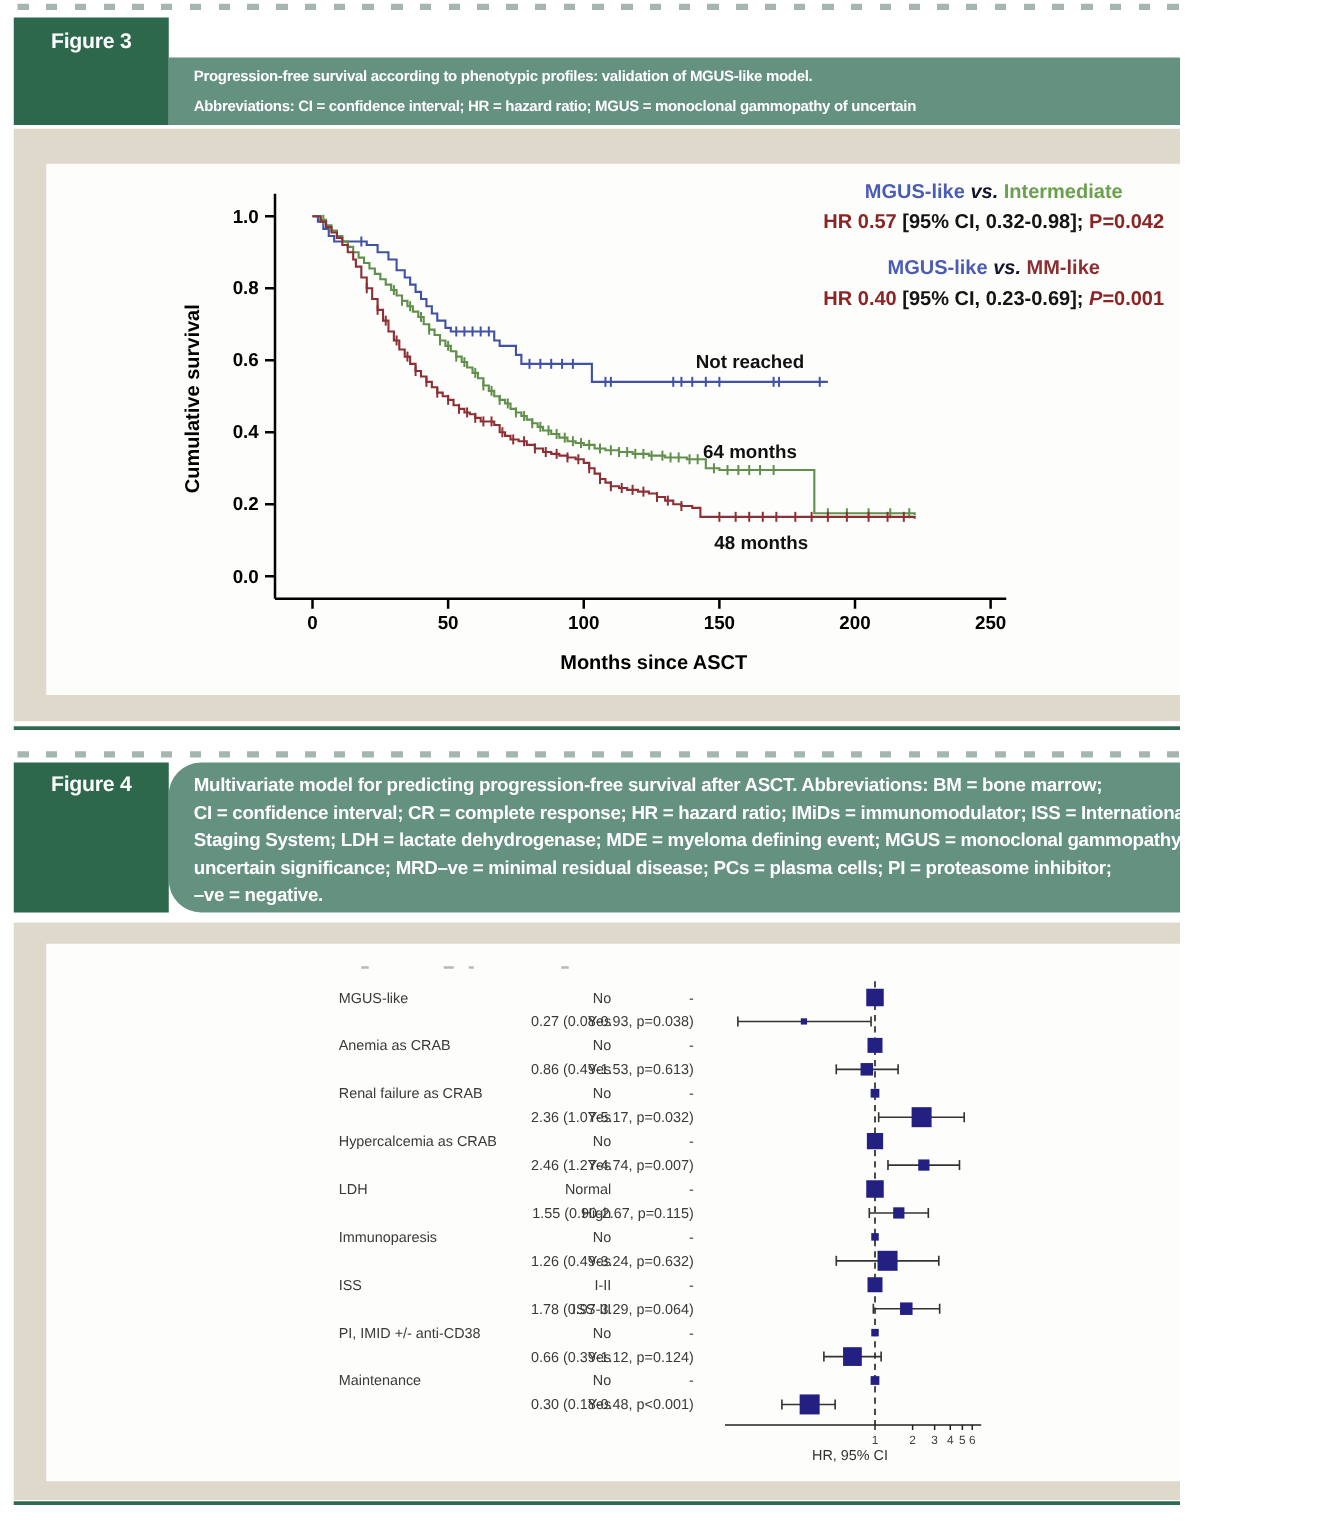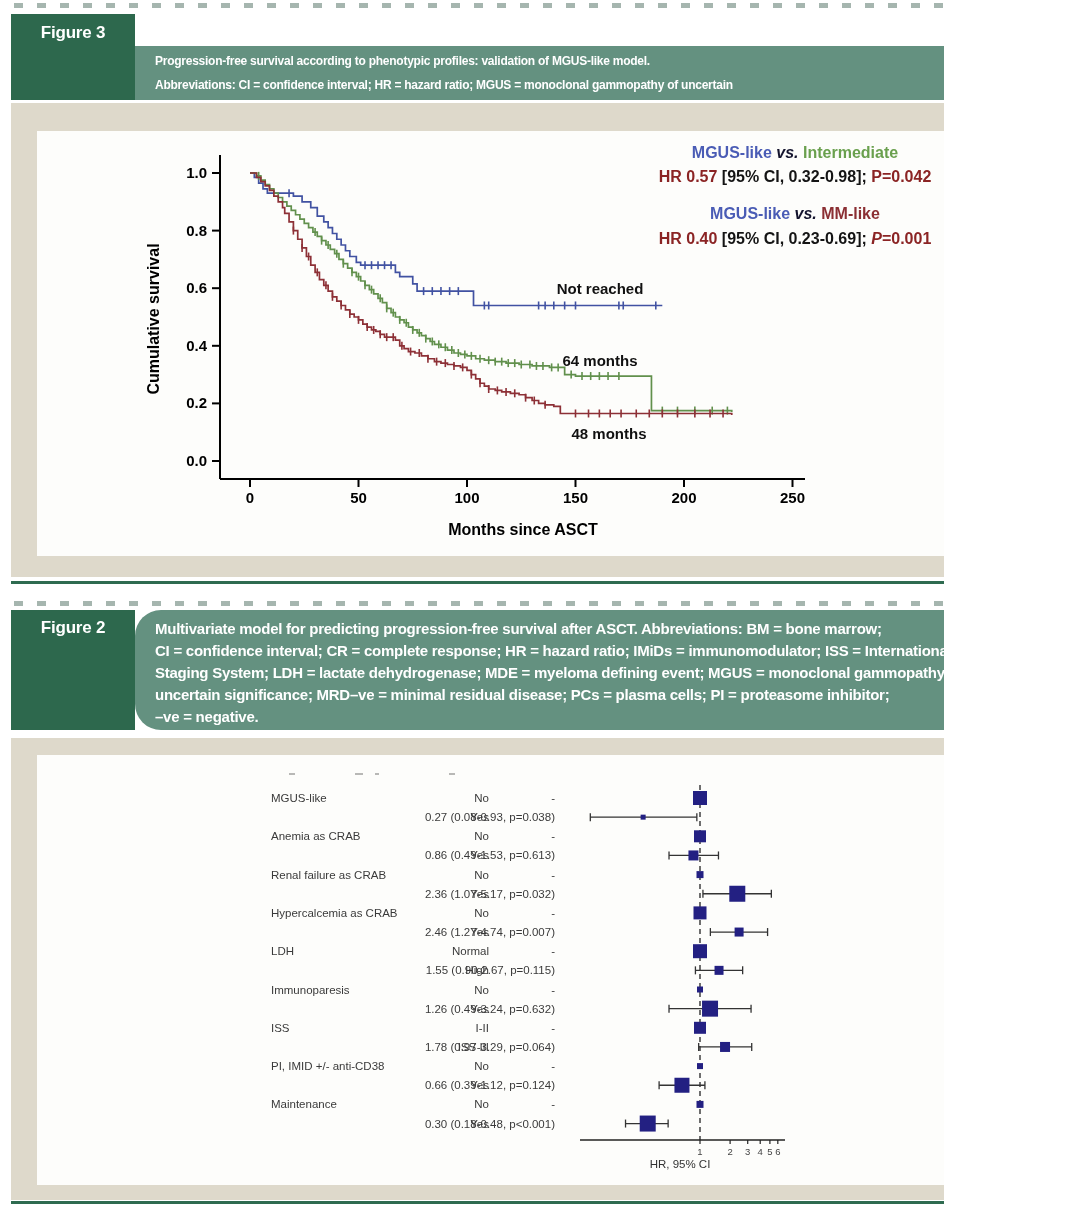--- a/index.html
+++ b/index.html
@@ -192,21 +192,21 @@
         <text x="758" y="51" text-anchor="middle" style="font:700 16px &quot;Liberation Sans&quot;, sans-serif;"><tspan fill="#8b2424">HR 0.57 </tspan><tspan fill="#141414">[95% CI, 0.32-0.98]; </tspan><tspan fill="#8b2424">P=0.042</tspan></text>
         <text x="758" y="88" text-anchor="middle" style="font:700 16px &quot;Liberation Sans&quot;, sans-serif;"><tspan fill="#4a5cb5">MGUS-like </tspan><tspan fill="#14142e" font-style="italic">vs. </tspan><tspan fill="#8b2f33">MM-like</tspan></text>
         <text x="758" y="113" text-anchor="middle" style="font:700 16px &quot;Liberation Sans&quot;, sans-serif;"><tspan fill="#8b2424">HR 0.40 </tspan><tspan fill="#141414">[95% CI, 0.23-0.69]; </tspan><tspan fill="#8b2424" font-style="italic">P</tspan><tspan fill="#8b2424">=0.001</tspan></text>
       </svg>
   </div>
   <div class="rule" style="top:581px;background:#2e6b50;"></div>
 
   <div class="crop-dashes" style="top:601px;"></div>
 
   <div class="fig-header" style="top:610px;height:120px;">
-    <div class="fig-label" style="background:#2d684d;padding-top:8px;">Figure 2</div>
+    <div class="fig-label" style="background:#2d684d;padding-top:8px;">Figure 4</div>
     <div class="fig-caption" style="background:#649180;font-size:15px;line-height:22px;padding:8px 12px 0 20px;border-radius:26px;">Multivariate model for predicting progression-free survival after ASCT. Abbreviations: BM = bone marrow;
 CI = confidence interval; CR = complete response; HR = hazard ratio; IMiDs = immunomodulator; ISS = International
 Staging System; LDH = lactate dehydrogenase; MDE = myeloma defining event; MGUS = monoclonal gammopathy of
 uncertain significance; MRD–ve = minimal residual disease; PCs = plasma cells; PI = proteasome inhibitor;
 –ve = negative.</div>
   </div>
 
   <div class="panel" style="top:738px;height:462px;background:#ded9cb;"></div>
   <div class="canvas" style="left:37px;top:755px;width:992px;height:430px;">
     <svg id="forest-svg" width="992" height="430" viewBox="0 0 992 430">

